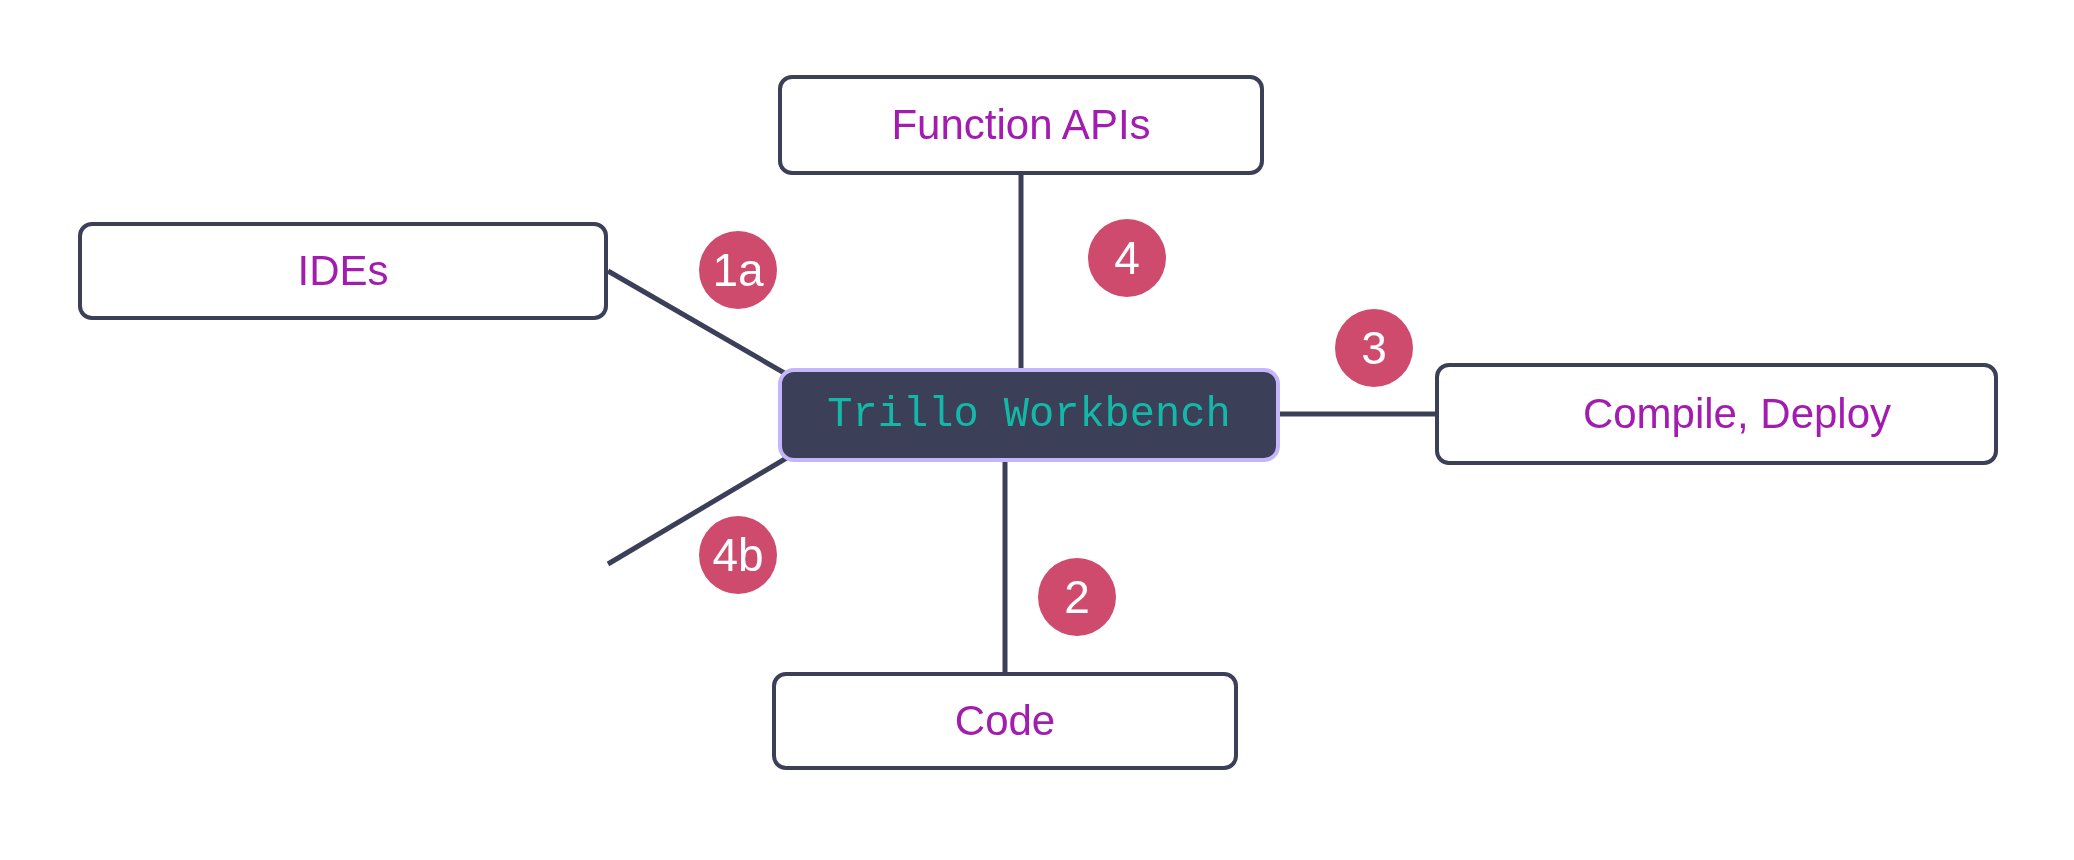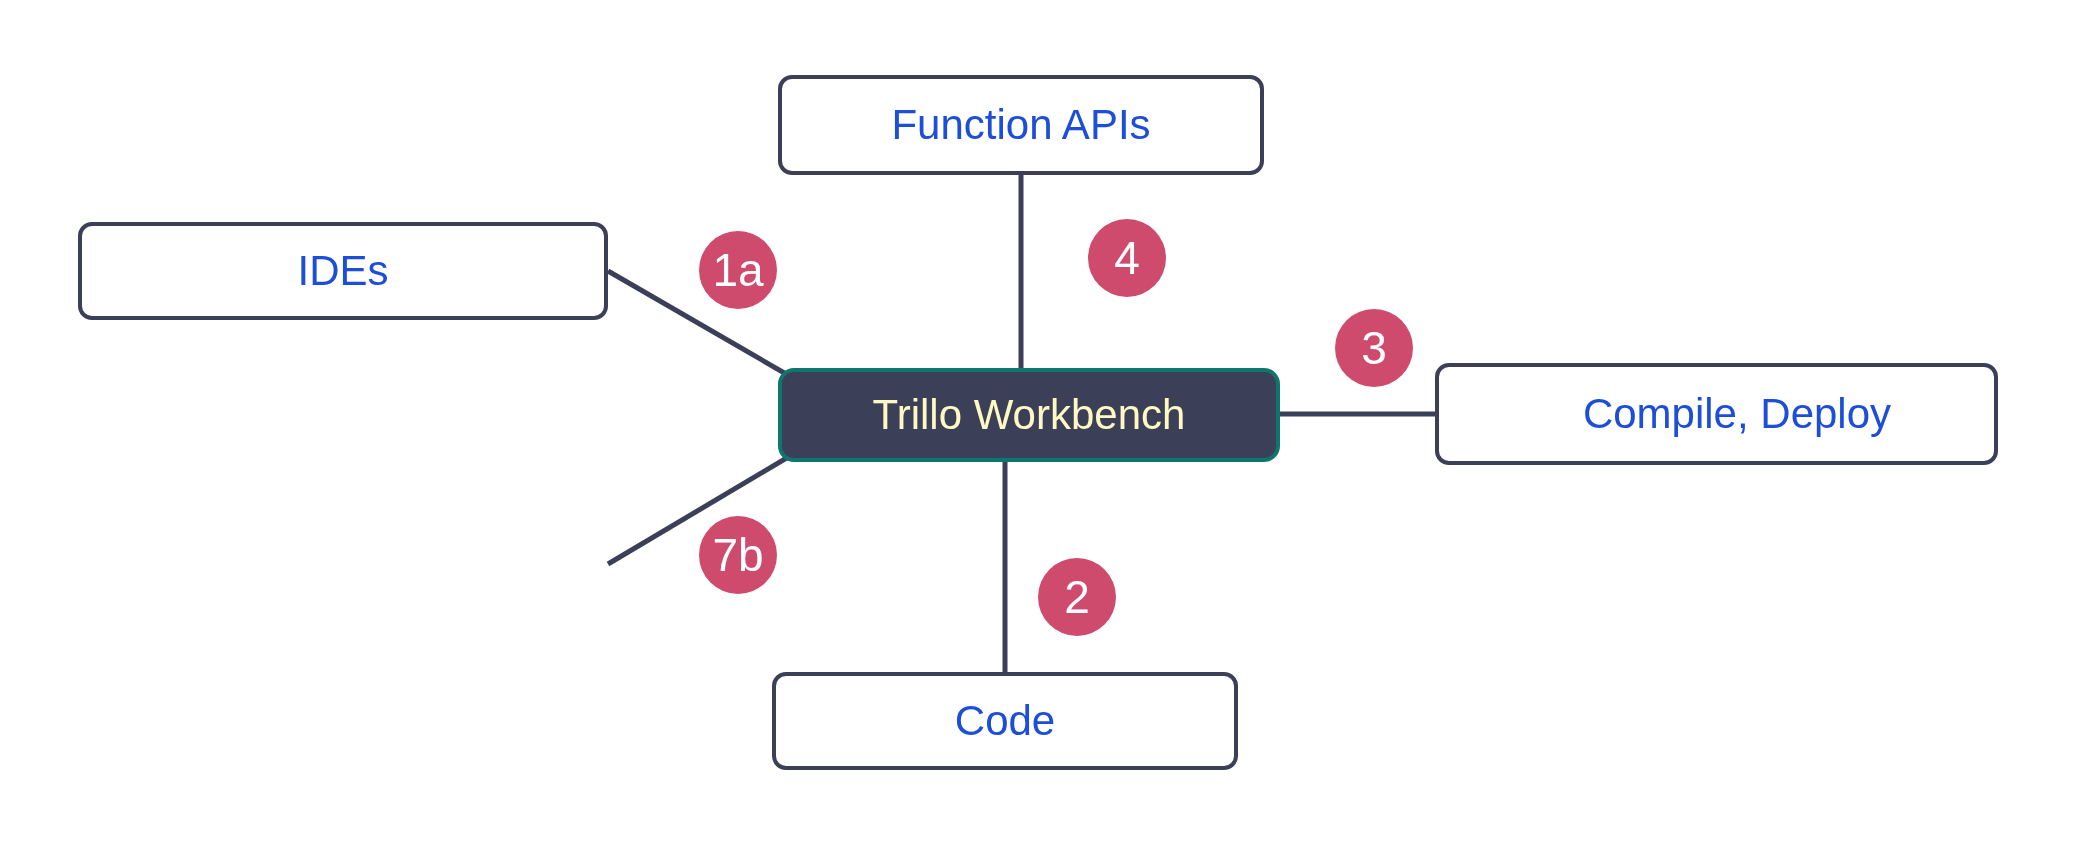--- a/index.html
+++ b/index.html
@@ -21,33 +21,34 @@
     top: 0;
     width: 2074px;
     height: 860px;
   }
   .node {
     position: absolute;
     box-sizing: border-box;
     background: #ffffff;
     border: 4px solid #3B3F58;
     border-radius: 14px;
-    color: #1d4ed8;
+    color: #a21caf;
     font-size: 42px;
     display: flex;
     align-items: center;
     justify-content: center;
     white-space: nowrap;
     z-index: 2;
   }
   .node.center {
     background: #3B3F58;
-    color: #fef9c3;
+    color: #14b8a6;
     border-radius: 16px;
-    border: 4px solid #0f766e;
+    border: 4px solid #c4b5fd;
+    font-family: Liberation Mono, monospace;
   }
   .node-function-apis { left: 778px; top: 75px;  width: 486px; height: 100px; }
   .node-ides          { left: 78px;  top: 222px; width: 530px; height: 98px;  }
   .node-trillo-ui     { left: 78px;  top: 515px; width: 530px; height: 98px;  }
   .node-center        { left: 778px; top: 368px; width: 502px; height: 94px;  }
   .node-compile       { left: 1435px;top: 363px; width: 563px; height: 102px; padding-left: 41px; }
   .node-code          { left: 772px; top: 672px; width: 466px; height: 98px;  }
 
   .badge {
     position: absolute;
@@ -101,21 +102,21 @@
 
   <div class="node node-code">
     <span>Code</span>
   </div>
 
   <div class="badge badge-1a">
     <span>1a</span>
   </div>
 
   <div class="badge badge-1b">
-    <span>7b</span>
+    <span>4b</span>
   </div>
 
   <div class="badge badge-2">
     <span>2</span>
   </div>
 
   <div class="badge badge-3">
     <span>3</span>
   </div>
 

